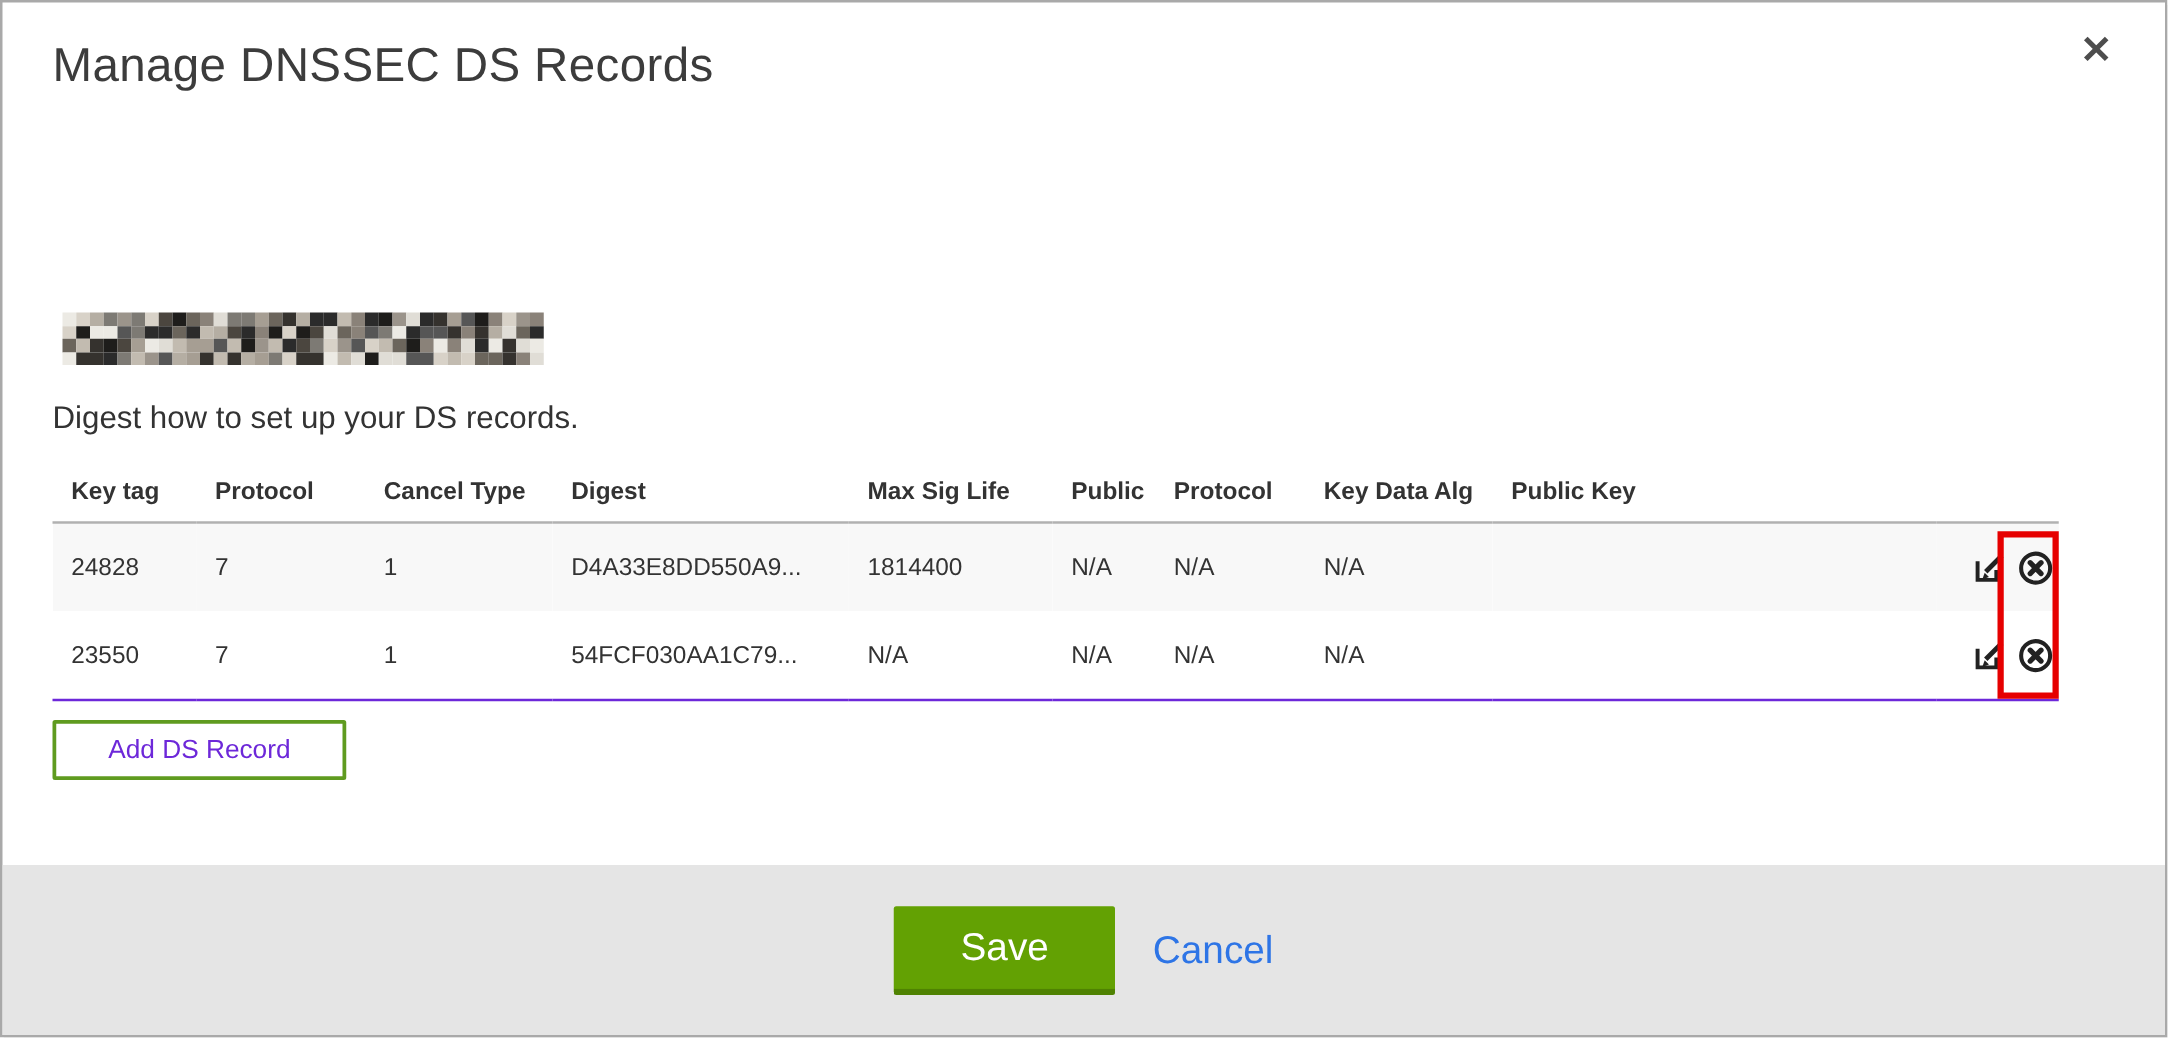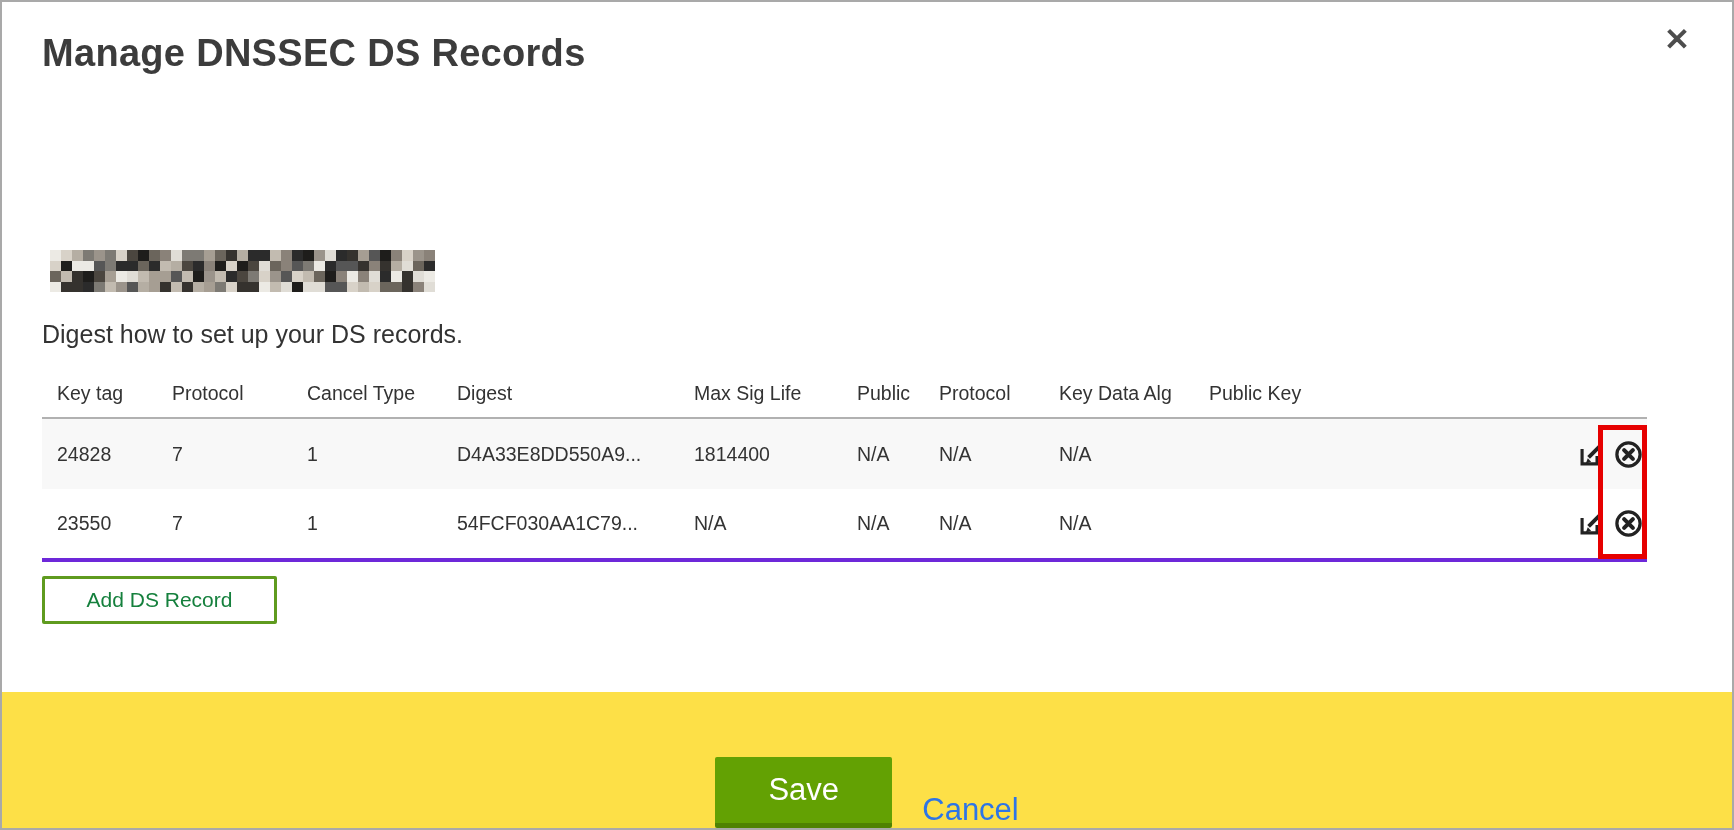--- a/index.html
+++ b/index.html
@@ -5,68 +5,68 @@
   * { margin:0; padding:0; box-sizing:border-box; }
   html,body { background:#ffffff; font-family:"Liberation Sans", sans-serif; }
   .dialog {
     position:relative; width:1734px; height:830px;
     background:#fff; border:2px solid #a9a9a9;
     box-shadow:3px 4px 0 rgba(0,0,0,0.12);
     overflow:hidden;
   }
   .title {
     position:absolute; left:40px; top:30px;
-    font-size:38px; font-weight:700; color:#3c3c3c; letter-spacing:0.3px;
+    font-size:38px; font-weight:400; color:#3c3c3c; letter-spacing:0.3px;
   }
   .close-btn {
     position:absolute; top:22px; right:42px;
     font-size:31px; font-weight:bold; color:#4d4d4d;
     cursor:pointer; line-height:1;
   }
   .mosaic {
     position:absolute; left:48px; top:248px; width:385px; height:42px;
     display:grid; grid-template-columns:repeat(35,1fr); grid-auto-rows:1fr;
   }
   .subtitle {
     position:absolute; left:40px; top:318px;
     font-size:25px; color:#333;
   }
   table.ds-table {
     position:absolute; left:40px; top:368px; width:1605px;
     border-collapse:collapse; table-layout:fixed;
     font-size:19.5px; color:#333;
   }
   table.ds-table thead th {
-    text-align:left; font-weight:normal; height:48px;
+    text-align:left; font-weight:bold; height:48px;
     padding:0 4px 0 15px; color:#333; overflow:hidden; white-space:nowrap;
   }
-  table.ds-table tbody { border-top:2px solid #b1b1b1; border-bottom:4px solid #6d28d9; }
+  table.ds-table tbody { border-top:2px solid #b1b1b1; border-bottom:2px solid #6d28d9; }
   table.ds-table tbody tr { height:71px; }
   table.ds-table tbody tr.striped { background:#f8f8f8; }
   table.ds-table td { padding:0 4px 0 15px; overflow:hidden; white-space:nowrap; }
   td.actions-cell { padding:0 10px 0 0; text-align:right; white-space:nowrap; }
   .icon-btn {
     display:inline-block; width:29px; height:29px; vertical-align:middle;
     cursor:pointer; margin-left:3px;
   }
   .icon-btn svg { width:100%; height:100%; display:block; }
   .red-box {
     position:absolute; left:1596px; top:423px; width:49px; height:134px;
     border:5px solid #e60000; z-index:5; pointer-events:none;
   }
   .add-btn {
     position:absolute; left:40px; top:574px; width:235px; height:48px;
     background:#fff; border:3px solid #5f9b1f; border-radius:2px;
-    color:#15803d; font-size:21px; font-family:"Liberation Sans", sans-serif;
+    color:#6d28d9; font-size:21px; font-family:"Liberation Sans", sans-serif;
     cursor:pointer;
   }
   .footer {
     position:absolute; left:0; bottom:0; width:100%; height:136px;
-    background:#fde047;
-    display:flex; align-items:flex-end; justify-content:center; gap:30px;
+    background:#e5e5e5;
+    display:flex; align-items:center; justify-content:center; gap:30px;
   }
   .save-btn {
     width:177px; height:71px;
     background:#63a103; border:none; border-bottom:5px solid #4f8202;
     border-radius:2px; color:#fff; font-size:31px;
     font-family:"Liberation Sans", sans-serif; cursor:pointer;
   }
   .cancel-link {
     color:#2e75e6; font-size:31px; text-decoration:none; cursor:pointer;
   }

